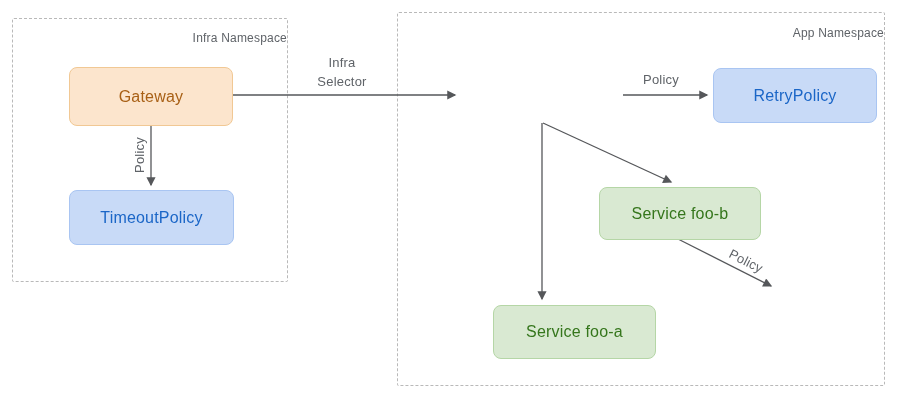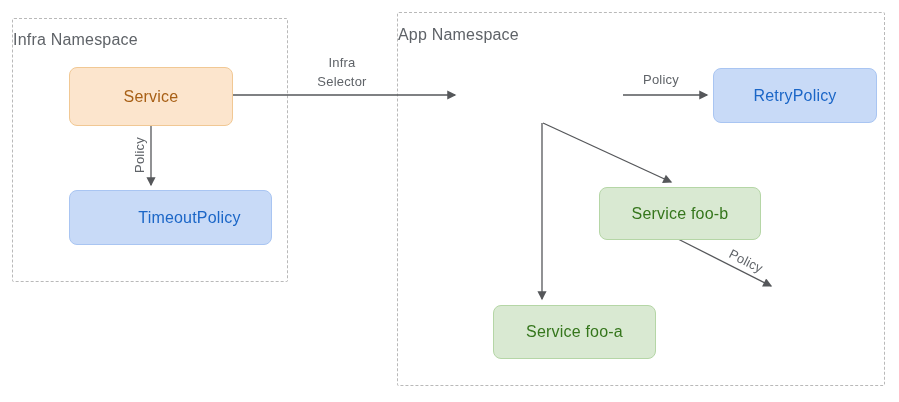--- a/index.html
+++ b/index.html
@@ -4,38 +4,38 @@
 <style>
   html,body{margin:0;padding:0;background:#ffffff;}
   .stage{
     position:relative;width:899px;height:402px;background:#ffffff;
     font-family:"Liberation Sans",sans-serif;overflow:hidden;
   }
   .ns{position:absolute;border:1px dashed #b9b9b9;border-radius:2px;background:transparent;}
   .ns-infra{left:12px;top:18px;width:274px;height:262px;}
   .ns-app{left:397px;top:12px;width:486px;height:372px;}
   .ns-title{
-    position:absolute;left:0;right:0;text-align:left;
-    font-size:16px;color:#5f6368;letter-spacing:.2px;
+    position:absolute;left:0;right:0;text-align:right;
+    font-size:12px;color:#5f6368;letter-spacing:.2px;
   }
   .ns-infra .ns-title{top:12px;}
   .ns-app .ns-title{top:13px;}
 
   .node{
     position:absolute;border-radius:8px;border:1px solid;
     display:flex;align-items:center;justify-content:center;
     font-size:16px;letter-spacing:.2px;
   }
   .node-orange{background:#fce5cd;border-color:#f1c894;color:#a86016;}
   .node-blue{background:#c8daf7;border-color:#a9c5f2;color:#1b66c7;}
   .node-purple{background:#dcd3ec;border-color:#b7a7d8;color:#3d2b82;}
   .node-green{background:#d9e9d2;border-color:#b5d6a6;color:#35761c;}
 
   #node-gateway{left:69px;top:67px;width:162px;height:57px;}
-  #node-timeout-policy{left:69px;top:190px;width:163px;height:53px;padding-left:38px;}
+  #node-timeout-policy{left:69px;top:190px;width:163px;height:53px;}
   #node-httproute{left:461px;top:67px;width:162px;height:56px;}
   #node-retry-policy{left:713px;top:68px;width:162px;height:53px;align-items:center;}
   #node-service-foo-b{left:599px;top:187px;width:160px;height:51px;text-align:center;}
   #node-service-foo-a{left:462px;top:305px;width:161px;height:52px;margin-left:31px;}
   #node-health-check-policy{left:693px;top:292px;width:172px;height:51px;}
 
   .edges{position:absolute;left:0;top:0;width:899px;height:402px;pointer-events:none;}
 
   .edge-label{position:absolute;font-size:13px;color:#5f6368;letter-spacing:.2px;}
   #label-route-selector{left:302px;top:54px;width:80px;text-align:center;line-height:1.45;}
@@ -64,21 +64,21 @@
     </defs>
     <line x1="231" y1="95" x2="455" y2="95" stroke="#55575a" stroke-width="1.3" marker-end="url(#arrowhead)"></line>
     <line x1="151" y1="124" x2="151" y2="185" stroke="#55575a" stroke-width="1.3" marker-end="url(#arrowhead)"></line>
     <line x1="623" y1="95" x2="707" y2="95" stroke="#55575a" stroke-width="1.3" marker-end="url(#arrowhead)"></line>
     <line x1="542" y1="123" x2="542" y2="299" stroke="#55575a" stroke-width="1.3" marker-end="url(#arrowhead)"></line>
     <line x1="543" y1="123" x2="671" y2="182" stroke="#55575a" stroke-width="1.3" marker-end="url(#arrowhead)"></line>
     <line x1="678" y1="239" x2="771" y2="286" stroke="#55575a" stroke-width="1.3" marker-end="url(#arrowhead)"></line>
   </svg>
 
   <div class="node node-orange" id="node-gateway">
-    <span>Service</span>
+    <span>Gateway</span>
   </div>
 
   <div class="node node-blue" id="node-timeout-policy">
     <span>TimeoutPolicy</span>
   </div>
 
 
   <div class="node node-blue" id="node-retry-policy">
     <span>RetryPolicy</span>
   </div>

